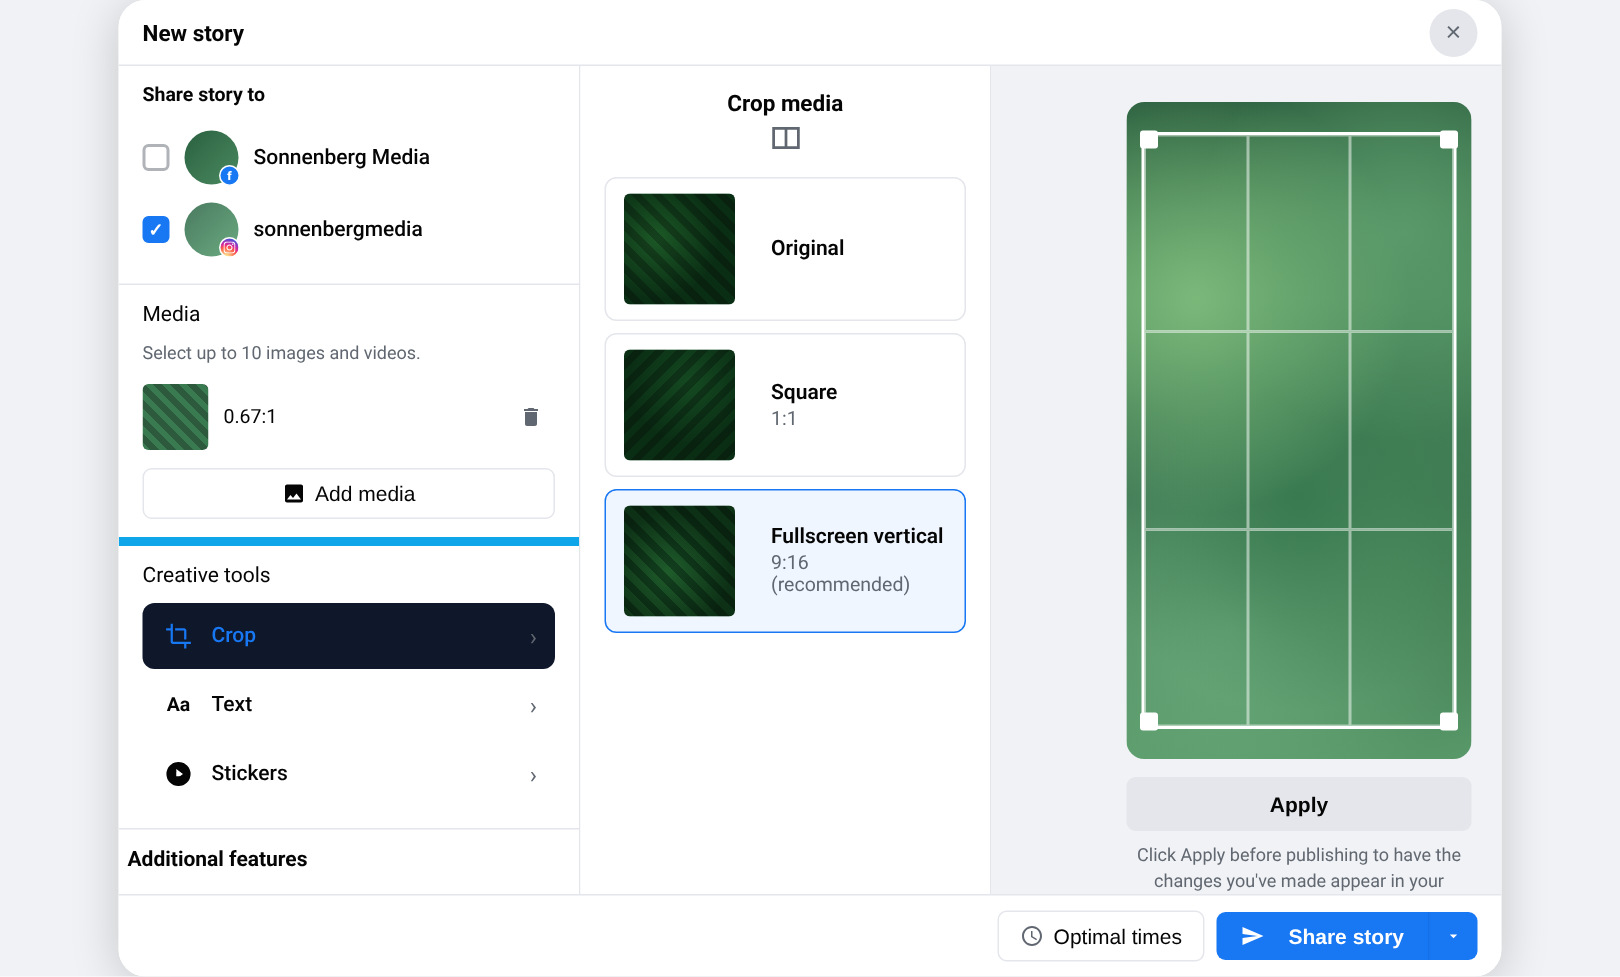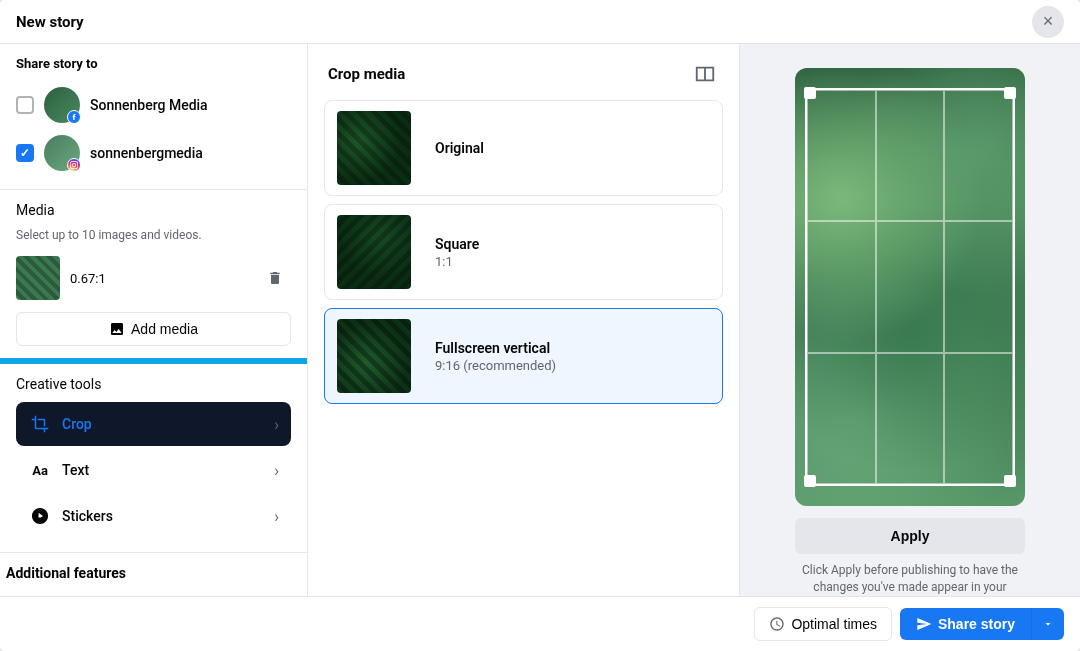--- a/index.html
+++ b/index.html
@@ -1,17 +1,17 @@
 <!DOCTYPE html>
 <html><head>
   <meta charset="utf-8">
   <style>
     * { box-sizing: border-box; margin: 0; padding: 0; }
     body { font-family: -apple-system, BlinkMacSystemFont, 'Segoe UI', Roboto, sans-serif; background: #f0f2f5; display: flex; align-items: center; justify-content: center; min-height: 100vh; }
-    .modal { width: 1080px; height: 651px; background: #fff; border-radius: 5px; box-shadow: 0 4px 32px rgba(0,0,0,0.18); display: flex; flex-direction: column; overflow: hidden; }
+    .modal { width: 922px; height: 651px; background: #fff; border-radius: 18px; box-shadow: 0 4px 32px rgba(0,0,0,0.18); display: flex; flex-direction: column; overflow: hidden; }
     .modal-header { display: flex; align-items: center; justify-content: space-between; padding: 10px 16px; border-bottom: 1px solid #e4e6eb; background: #fff; height: 44px; }
     .modal-title { font-size: 15px; font-weight: 700; color: #050505; }
     .close-btn { width: 32px; height: 32px; border-radius: 50%; border: none; background: #e4e6eb; cursor: pointer; display: flex; align-items: center; justify-content: center; font-size: 18px; color: #606770; }
     .modal-body { display: flex; flex: 1; overflow: hidden; }
     
     .left-panel { width: 308px; min-width: 308px; border-right: 1px solid #e4e6eb; display: flex; flex-direction: column; overflow-y: auto; background: #fff; }
     .section { padding: 12px 16px; border-bottom: 1px solid #e4e6eb; }
     .section-title { font-size: 14px; font-weight: 400; color: #050505; margin-bottom: 10px; }
     .share-to-label { font-size: 13px; font-weight: 700; color: #050505; margin-bottom: 10px; }
     .account-item { display: flex; align-items: center; gap: 10px; padding: 6px 0; cursor: pointer; }
@@ -40,35 +40,35 @@
     .tool-icon { width: 24px; height: 24px; display: flex; align-items: center; justify-content: center; font-size: 16px; }
     .tool-label { font-size: 14px; color: #050505; flex: 1; font-weight: 500; }
     .tool-item.active .tool-label { color: #1877f2; }
     .tool-item.active .tool-icon { color: #1877f2; }
     .chevron { font-size: 16px; color: #606770; }
     
     .additional-section { padding: 12px 6px; border-top: 1px solid #e4e6eb; }
     .additional-title { font-size: 14px; font-weight: 700; color: #050505; }
     
     .middle-panel { flex: 1; border-right: 1px solid #e4e6eb; display: flex; flex-direction: column; background: #fff; overflow-y: auto; }
-    .crop-header { display: flex; align-items: center; justify-content: space-between; padding: 16px 20px 12px; }
+    .crop-header { display: flex; align-items: center; justify-content: space-between; padding: 16px 20px 12px; flex-direction: column; }
     .crop-title { font-size: 15px; font-weight: 700; color: #050505; }
     .split-icon { width: 28px; height: 28px; display: flex; align-items: center; justify-content: center; cursor: pointer; }
     .crop-options { padding: 0 16px; display: flex; flex-direction: column; gap: 0; }
     .crop-option { display: flex; align-items: center; gap: 24px; padding: 10px 12px; border: 1.5px solid #e4e6eb; border-radius: 8px; cursor: pointer; margin-bottom: 8px; background: #fff; }
     .crop-option.selected { border-color: #1877f2; background: #f0f6ff; }
     .crop-thumb { width: 74px; height: 74px; border-radius: 4px; overflow: hidden; flex-shrink: 0; }
     .crop-thumb-img { width: 100%; height: 100%; background: 
       repeating-linear-gradient(45deg, #3a7a50 0px, #3a7a50 6px, #2d5a3d 6px, #2d5a3d 12px),
       linear-gradient(135deg, #4a9a60, #2a6040); background-blend-mode: multiply; }
     .crop-info { display: flex; flex-direction: column; gap: 2px; }
     .crop-name { font-size: 14px; font-weight: 600; color: #050505; }
     .crop-ratio { font-size: 13px; color: #606770; }
     
-    .right-panel { width: 340px; min-width: 340px; background: #f0f2f5; display: flex; flex-direction: column; align-items: center; padding: 24px 20px 0; }
+    .right-panel { width: 340px; min-width: 340px; background: #f0f2f5; display: flex; flex-direction: column; align-items: flex-end; padding: 24px 20px 0; }
     .preview-container { width: 230px; position: relative; }
     .preview-phone { width: 230px; height: 438px; background: #111; border-radius: 12px; overflow: hidden; position: relative; }
     .preview-image { width: 100%; height: 100%; background: 
       radial-gradient(circle at 20% 30%, #7ab87a 0%, transparent 40%),
       radial-gradient(circle at 80% 20%, #5a9a6a 0%, transparent 35%),
       radial-gradient(circle at 50% 60%, #3a7a50 0%, transparent 50%),
       radial-gradient(circle at 30% 80%, #6aaa7a 0%, transparent 40%),
       radial-gradient(circle at 70% 70%, #4a8a5a 0%, transparent 45%),
       linear-gradient(180deg, #2d6040 0%, #4a8a5a 30%, #3a7050 60%, #5a9a6a 100%); }
     .crop-overlay { position: absolute; top: 20px; left: 10px; right: 10px; bottom: 20px; border: 2px solid #fff; }
@@ -77,21 +77,21 @@
     .corner-handle { position: absolute; width: 12px; height: 12px; background: #fff; border-radius: 2px; }
     .corner-handle.tl { top: -3px; left: -3px; }
     .corner-handle.tr { top: -3px; right: -3px; }
     .corner-handle.bl { bottom: -3px; left: -3px; }
     .corner-handle.br { bottom: -3px; right: -3px; }
     .apply-btn { margin-top: 12px; width: 230px; padding: 10px; background: #e4e6eb; border: none; border-radius: 6px; font-size: 14px; font-weight: 600; cursor: pointer; color: #050505; }
     .apply-hint { margin-top: 8px; text-align: center; font-size: 12px; color: #606770; line-height: 1.4; max-width: 230px; }
     
     .modal-footer { display: flex; align-items: center; justify-content: flex-end; padding: 10px 16px; border-top: 1px solid #e4e6eb; background: #fff; gap: 8px; }
     .optimal-times-btn { display: flex; align-items: center; gap: 6px; padding: 8px 14px; border: 1px solid #e4e6eb; border-radius: 6px; background: #fff; cursor: pointer; font-size: 14px; color: #050505; font-weight: 500; }
-    .share-story-btn { display: flex; align-items: center; gap: 6px; padding: 8px 16px; background: #1877f2; border: none; border-radius: 6px 0 0 6px; cursor: pointer; font-size: 14px; color: #fff; font-weight: 600; }
+    .share-story-btn { display: flex; align-items: center; gap: 16px; padding: 8px 16px; background: #1877f2; border: none; border-radius: 6px 0 0 6px; cursor: pointer; font-size: 14px; color: #fff; font-weight: 600; }
     .share-dropdown-btn { padding: 8px 10px; background: #1877f2; border: none; border-left: 1px solid #166fe5; border-radius: 0 6px 6px 0; cursor: pointer; color: #fff; display: flex; align-items: center; }
     .share-group { display: flex; }
     .scrollbar-hidden::-webkit-scrollbar { display: none; }
   </style>
 </head>
 <body>
 
 <div class="modal">
 
   <div class="modal-header">

